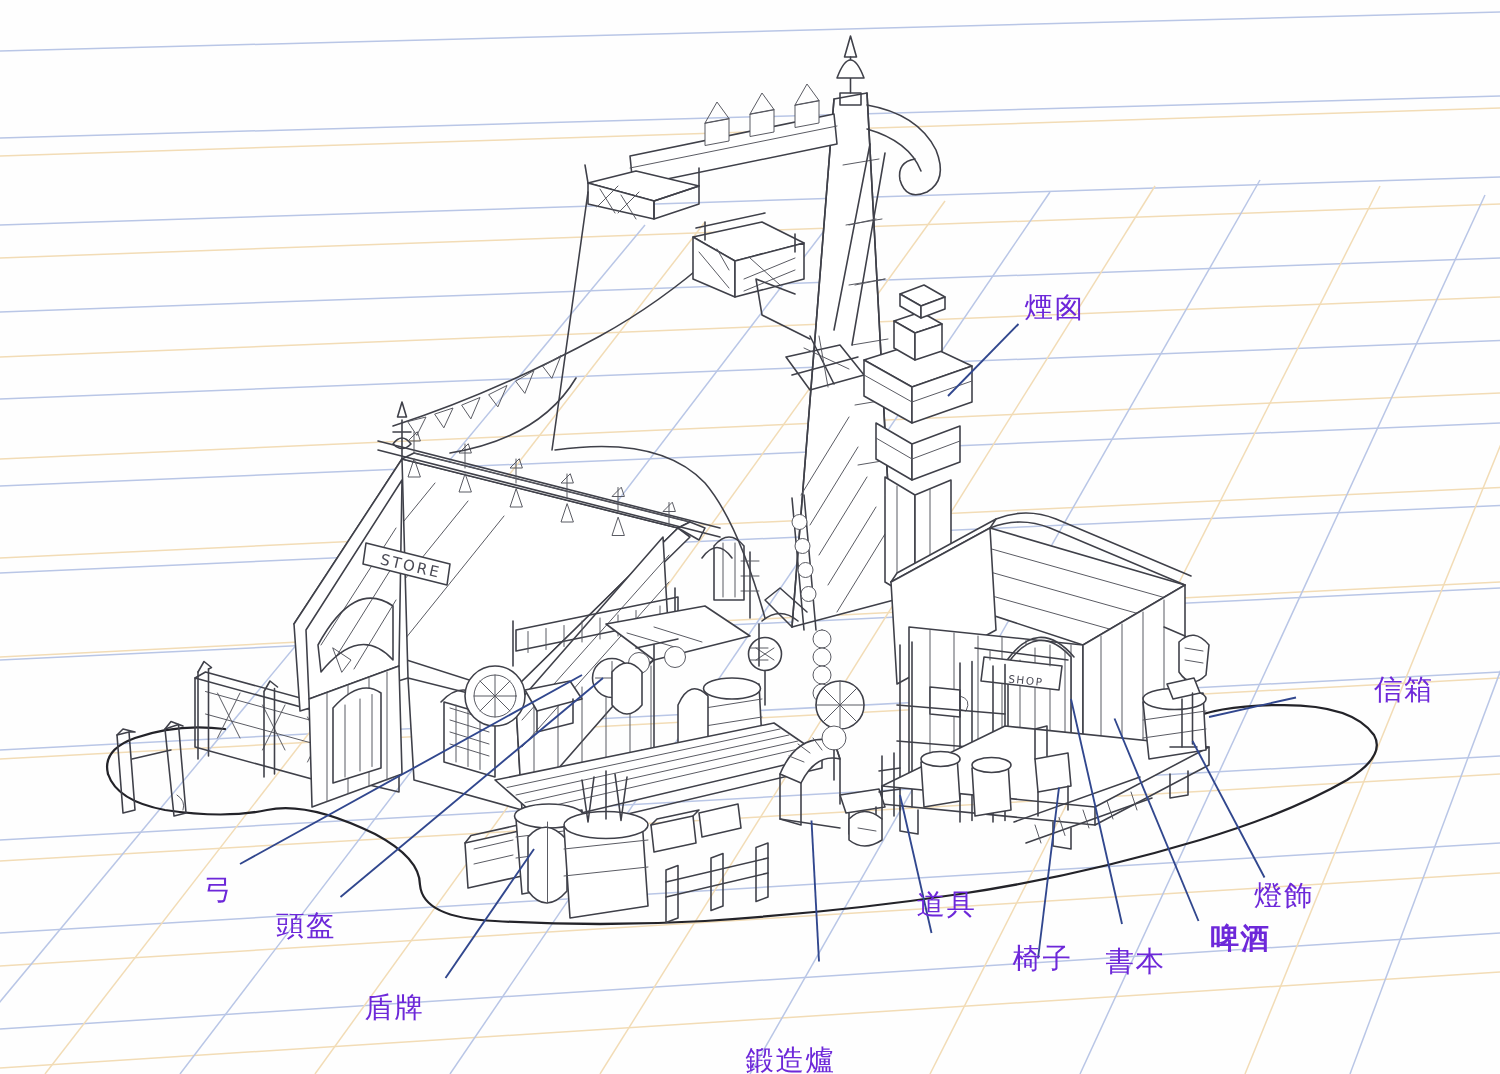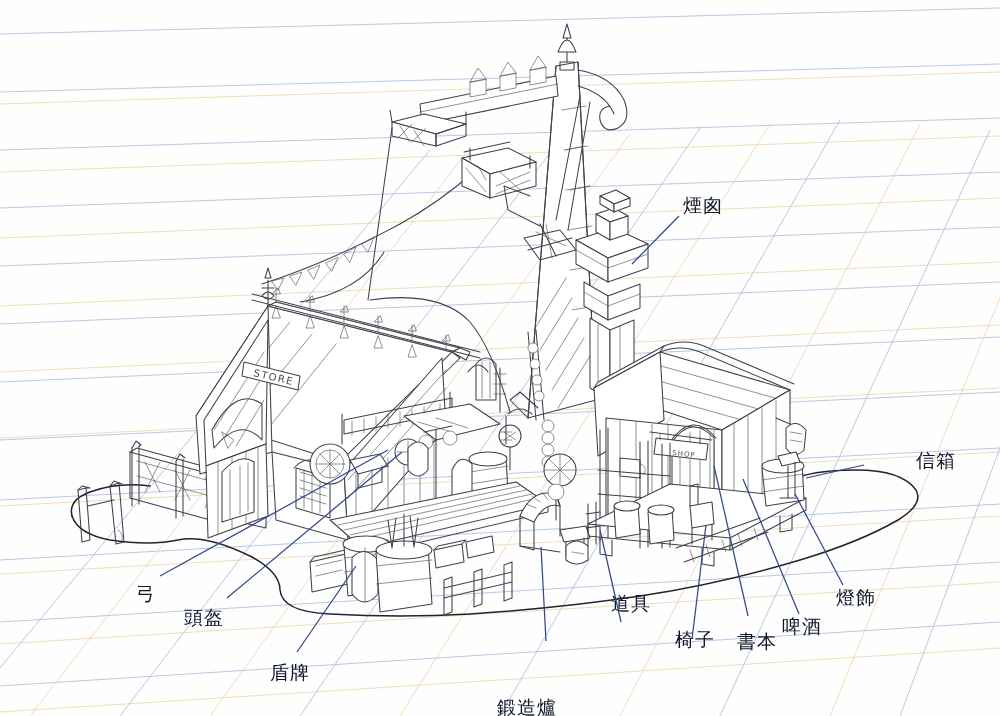--- a/index.html
+++ b/index.html
@@ -20,21 +20,21 @@
   #scene-svg {
     position: absolute;
     left: 0;
     top: 0;
     width: 1000px;
     height: 716px;
     display: block;
   }
   .annot-label {
     position: absolute;
-    color: #0f172a;
+    color: #6d28d9;
     font-size: 19px;
     line-height: 1.05;
     letter-spacing: 1px;
     white-space: nowrap;
     font-family: "DejaVu Sans", "Liberation Sans", sans-serif;
     user-select: none;
   }
 </style>
 </head>
 <body>
@@ -513,23 +513,23 @@
         <line x1="297" y1="652" x2="356" y2="566" stroke="#31478e" stroke-width="1.25"></line>
         <line x1="227" y1="598" x2="402" y2="452" stroke="#31478e" stroke-width="1.25"></line>
         <line x1="160" y1="576" x2="388" y2="450" stroke="#31478e" stroke-width="1.25"></line>
       </g>
   </svg>
 
   <div id="labels">
       <div class="annot-label" style="left: 683px; top: 196px;">煙囪</div>
       <div class="annot-label" style="left: 869px; top: 451px; margin-left: 47px;">信箱</div>
       <div class="annot-label" style="left: 836px; top: 588px;">燈飾</div>
-      <div class="annot-label" style="left: 782px; top: 617px;">啤酒</div>
+      <div class="annot-label" style="left: 807px; top: 617px; font-weight: bold;">啤酒</div>
       <div class="annot-label" style="left: 737px; top: 632px;">書本</div>
       <div class="annot-label" style="left: 675px; top: 630px;">椅子</div>
       <div class="annot-label" style="left: 611px; top: 594px;">道具</div>
       <div class="annot-label" style="left: 497px; top: 650px; margin-top: 48px;">鍛造爐</div>
-      <div class="annot-label" style="left: 270px; top: 663px; text-align: right;">盾牌</div>
+      <div class="annot-label" style="left: 243px; top: 663px; text-align: right;">盾牌</div>
       <div class="annot-label" style="left: 184px; top: 608px;">頭盔</div>
       <div class="annot-label" style="left: 136px; top: 584px;">弓</div>
     </div>
 
 </div>
 
 </body></html>

